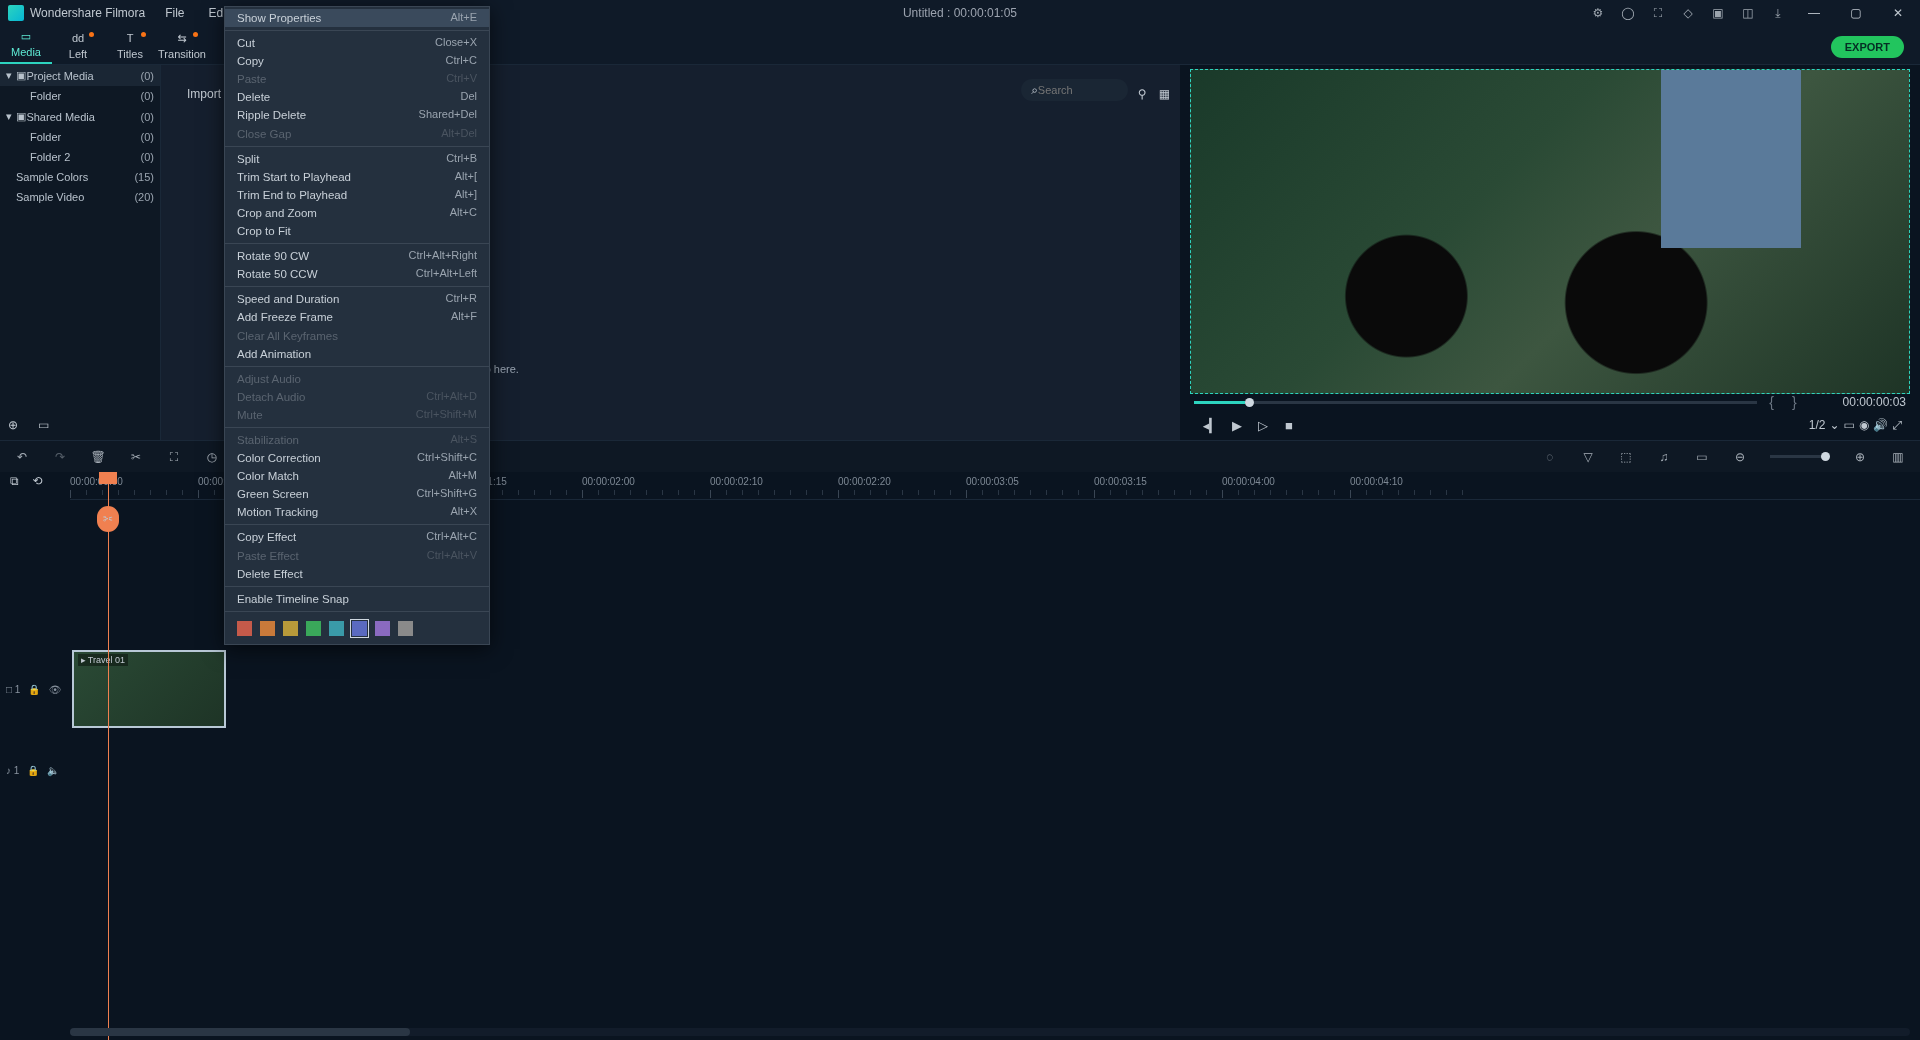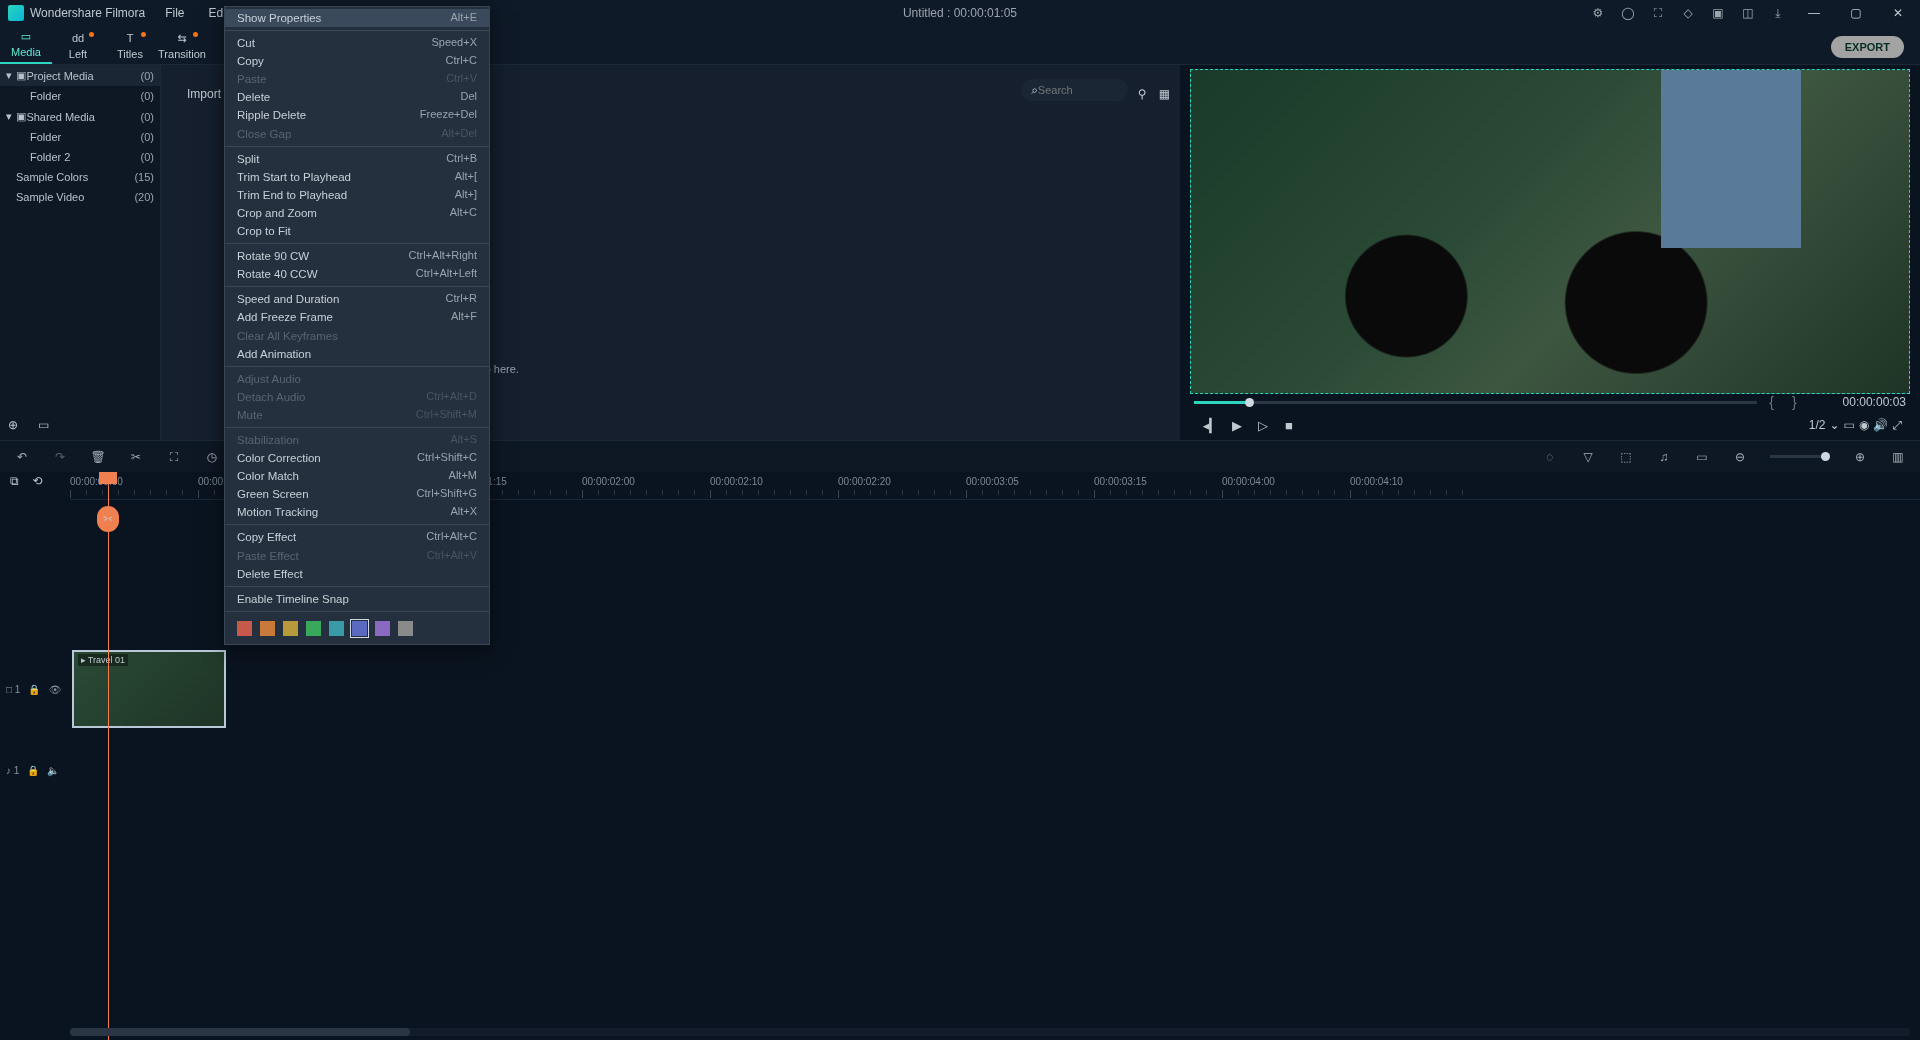--- a/index.html
+++ b/index.html
@@ -14,21 +14,21 @@
 .titlebar .right { margin-left: auto; display: flex; align-items: center; gap: 14px; }
 .titlebar .right .i { width: 16px; height: 16px; display:flex; align-items:center; justify-content:center; opacity:.8; cursor:pointer;}
 .winbtn { width: 28px; text-align: center; }
 
 
 .toptabs { height: 40px; background: #0f1a28; display: flex; align-items: flex-end; border-bottom: 1px solid #1a2838; }
 .toptab { width: 52px; padding: 2px 0 4px 0; text-align: center; font-size: 11px; position: relative; cursor:pointer;}
 .toptab.active { color: #5eead4; border-bottom: 2px solid #2dd4bf; }
 .toptab .dot { position: absolute; top: 2px; right: 10px; width: 5px; height: 5px; background: #f97316; border-radius: 50%; }
 .toptab svg, .toptab .ic { display:block; margin:0 auto 2px auto; width:18px; height:14px; }
-.export { margin-left: auto; margin-right: 16px; margin-bottom:6px; background: #a3a3a3; color: #052e24; font-weight: 700; padding: 5px 14px; border-radius: 14px; font-size: 11px; cursor:pointer;}
+.export { margin-left: auto; margin-right: 16px; margin-bottom:6px; background: #22c55e; color: #052e24; font-weight: 700; padding: 5px 14px; border-radius: 14px; font-size: 11px; cursor:pointer;}
 
 
 .midrow { display: flex; height: 375px; background: #121c2a; }
 .leftpanel { width: 160px; background: #0e1824; display:flex; flex-direction:column;}
 .librow { display: flex; align-items: center; padding: 4px 6px; font-size: 11px; color: #b8c2cc;}
 .librow .cnt { margin-left: auto; color: #9aa4af; }
 .librow .chev { width:10px; display:inline-block; }
 .lefticons { margin-top:auto; padding:8px; display:flex; gap:20px; }
 
 .centerpanel { flex: 1; background: #151f2e; position: relative; border-left:1px solid #1a2838;}
@@ -350,37 +350,37 @@
 </div>
 
 <div class="ctx" id="ctx">
     <div class="row hl">
       <span>Show Properties</span>
       <span class="sc">Alt+E</span>
     </div>
     <div class="sep"></div>
     <div class="row">
       <span>Cut</span>
-      <span class="sc">Speed+X</span>
+      <span class="sc">Close+X</span>
     </div>
     <div class="row">
       <span>Copy</span>
       <span class="sc">Ctrl+C</span>
     </div>
     <div class="row dis">
       <span>Paste</span>
       <span class="sc">Ctrl+V</span>
     </div>
     <div class="row">
       <span>Delete</span>
       <span class="sc">Del</span>
     </div>
     <div class="row">
       <span>Ripple Delete</span>
-      <span class="sc">Freeze+Del</span>
+      <span class="sc">Shared+Del</span>
     </div>
     <div class="row dis">
       <span>Close Gap</span>
       <span class="sc">Alt+Del</span>
     </div>
     <div class="sep"></div>
     <div class="row">
       <span>Split</span>
       <span class="sc">Ctrl+B</span>
     </div>
@@ -398,21 +398,21 @@
     </div>
     <div class="row">
       <span>Crop to Fit</span>
     </div>
     <div class="sep"></div>
     <div class="row">
       <span>Rotate 90 CW</span>
       <span class="sc">Ctrl+Alt+Right</span>
     </div>
     <div class="row">
-      <span>Rotate 40 CCW</span>
+      <span>Rotate 50 CCW</span>
       <span class="sc">Ctrl+Alt+Left</span>
     </div>
     <div class="sep"></div>
     <div class="row">
       <span>Speed and Duration</span>
       <span class="sc">Ctrl+R</span>
     </div>
     <div class="row">
       <span>Add Freeze Frame</span>
       <span class="sc">Alt+F</span>

